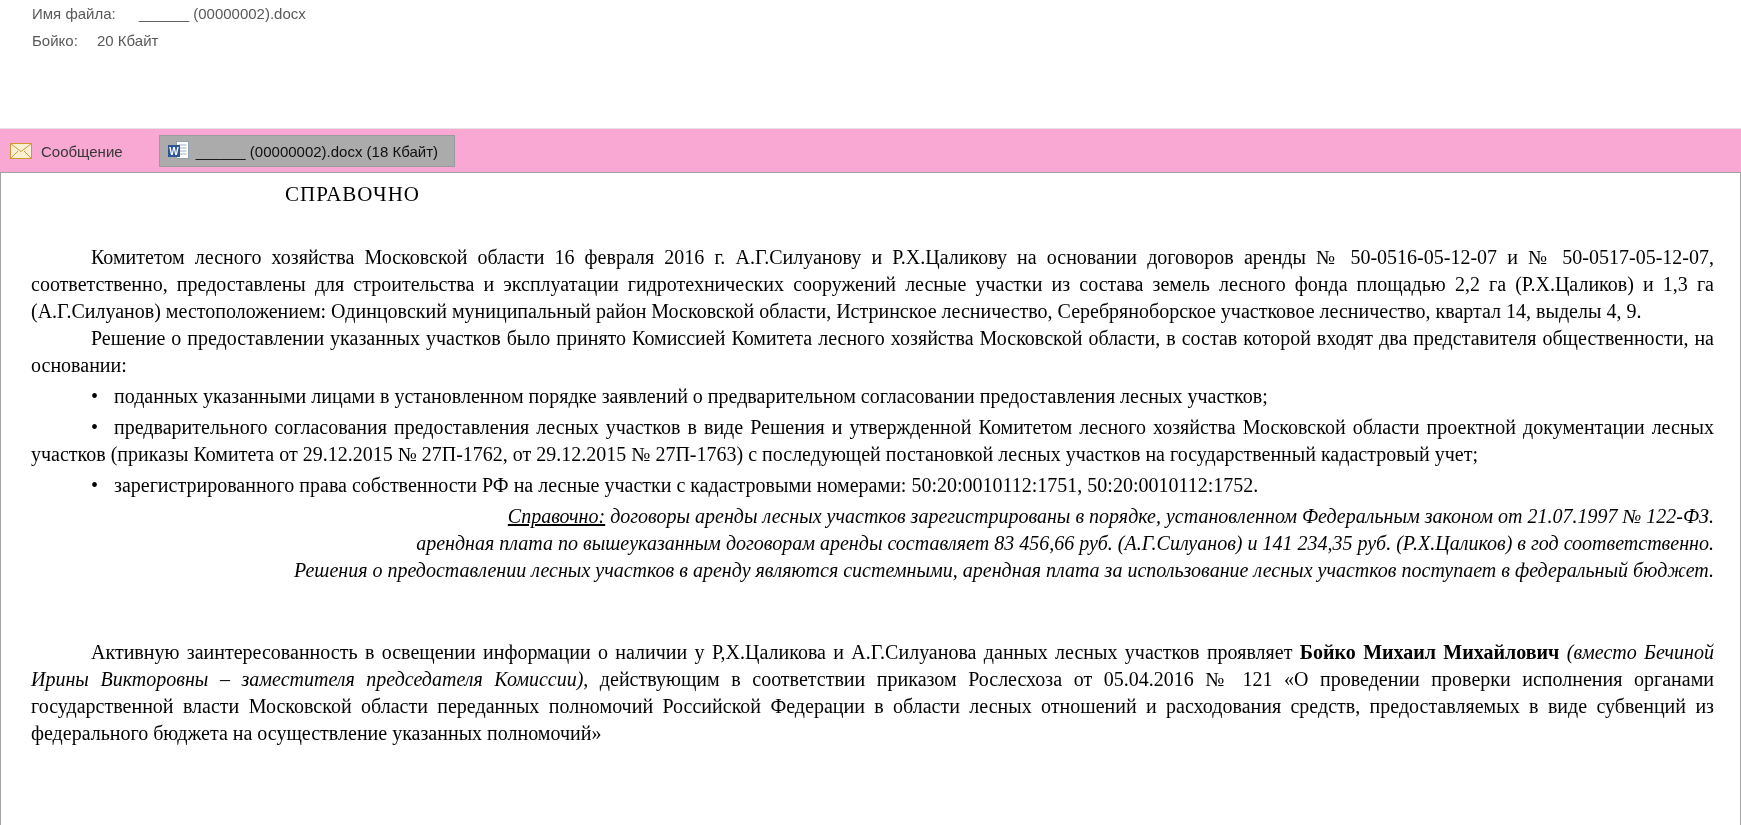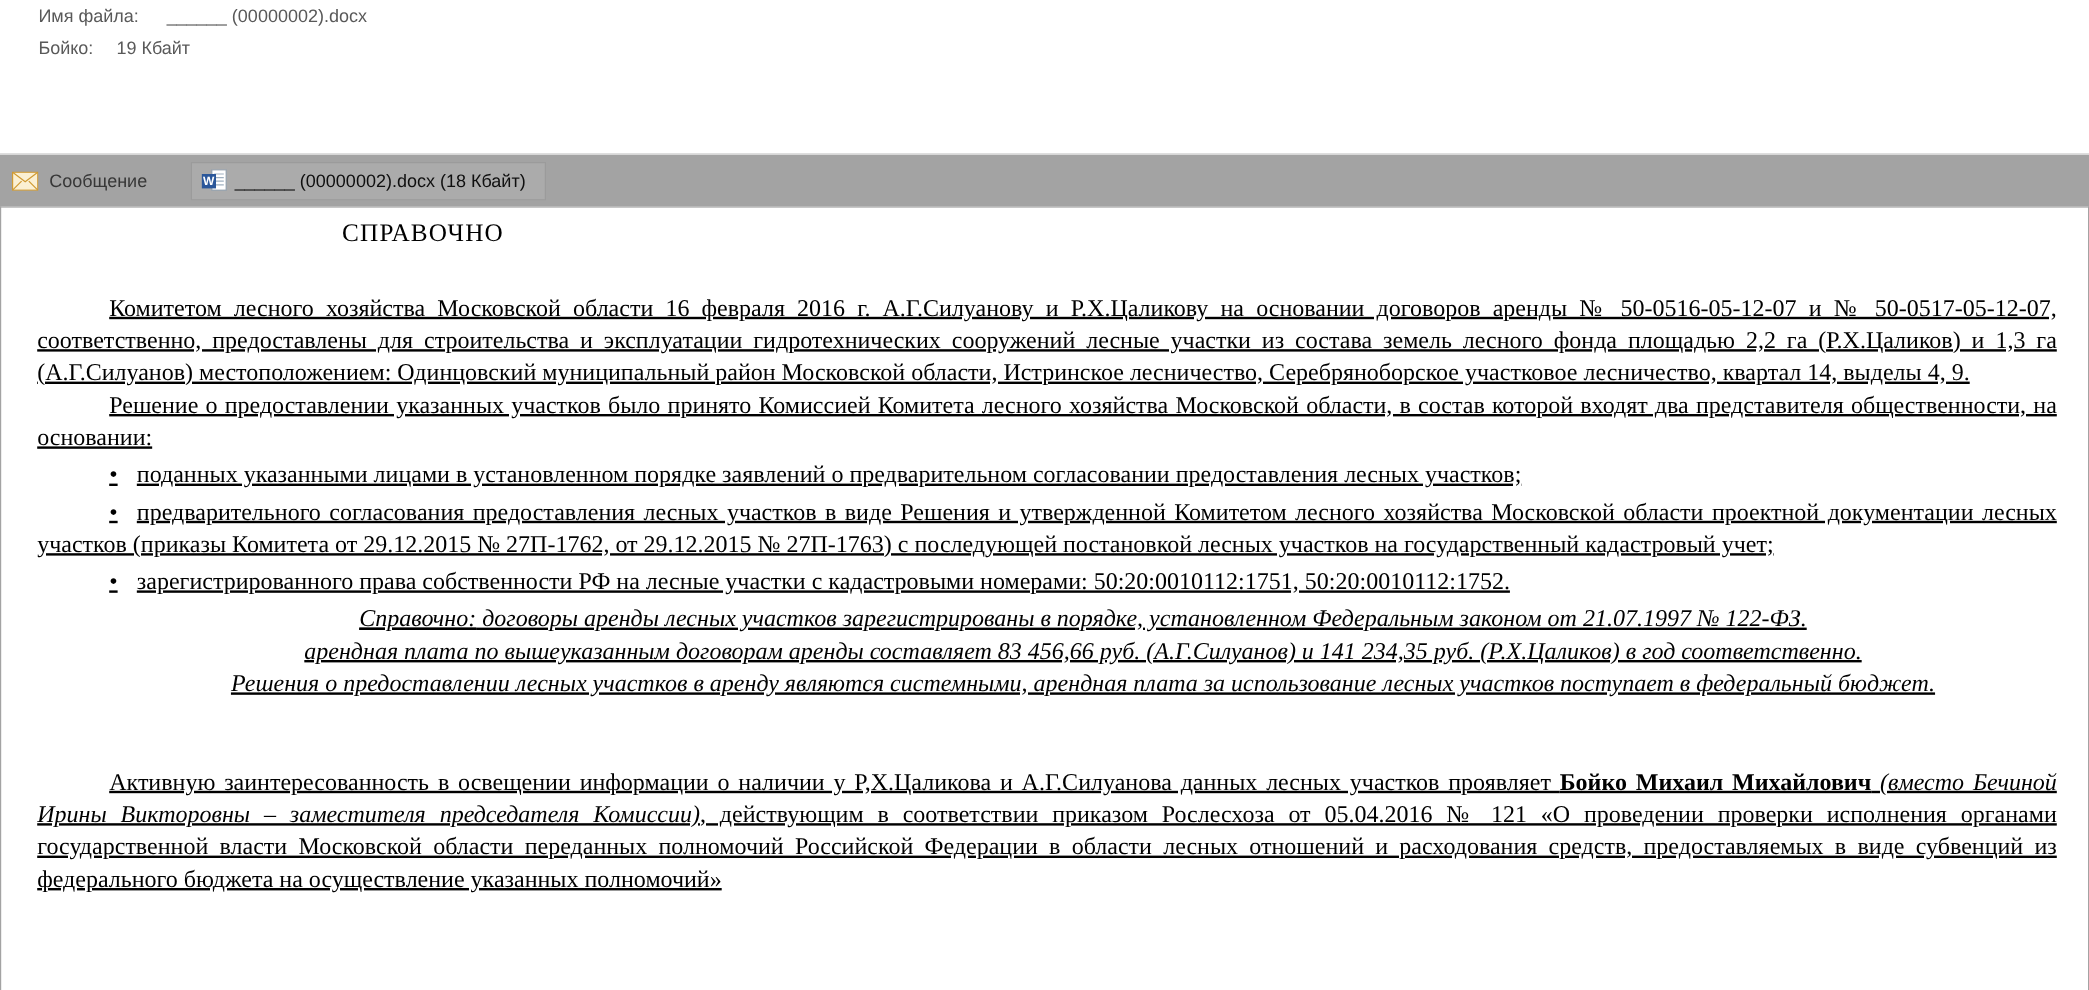--- a/index.html
+++ b/index.html
@@ -26,21 +26,21 @@
   
   .msg-bar {
     position: absolute;
     top: 128px;
     left: 0;
     right: 0;
     height: 44px;
     border-top: 1px solid #e4e4e4;
     display: flex;
     align-items: center;
-    background: #a3a3a3;
+    background: #f9a8d4;
   }
   .envelope { margin-left: 10px; display: inline-flex; }
   .msg-label {
     margin-left: 9px;
     font-size: 15px;
     color: #373737;
   }
   .chip {
     margin-left: 36px;
     height: 30px;
@@ -76,40 +76,40 @@
     margin: 2px 0 36px 254px;
     font-size: 21px;
     letter-spacing: 1px;
     line-height: 27px;
   }
   .para {
     margin: 0;
     line-height: 27px;
     text-align: justify;
   }
-  .indent { text-indent: 60px; text-decoration: underline; }
+  .indent { text-indent: 60px; }
   .bullet { margin: 4px 0; }
   .bullet-dot { padding-right: 16px; }
-  .ref { font-style: italic; text-align: center; }
+  .ref { font-style: italic; text-align: right; }
   .ref-label { text-decoration: underline; }
   .final { margin-top: 55px; }
   b { font-weight: bold; }
   i { font-style: italic; }
 </style>
 </head>
 <body>
 
 <div class="meta">
   <div class="meta-row">
     <span class="meta-label w1">Имя файла:</span>
     <span class="meta-value">______ (00000002).docx</span>
   </div>
   <div class="meta-row">
     <span class="meta-label w2">Бойко:</span>
-    <span class="meta-value">19 Кбайт</span>
+    <span class="meta-value">20 Кбайт</span>
   </div>
 </div>
 
 <div class="msg-bar">
   <span class="envelope">
     <svg width="22" height="16" viewBox="0 0 22 16">
       <rect x="0.5" y="0.5" width="21" height="15" fill="#fbf0d3" stroke="#d09a33"></rect>
       <path d="M0.5 0.5 L11 8.5 L21.5 0.5" fill="none" stroke="#d09a33"></path>
       <path d="M0.5 15.5 L8 8 M21.5 15.5 L14 8" fill="none" stroke="#d09a33"></path>
     </svg>

